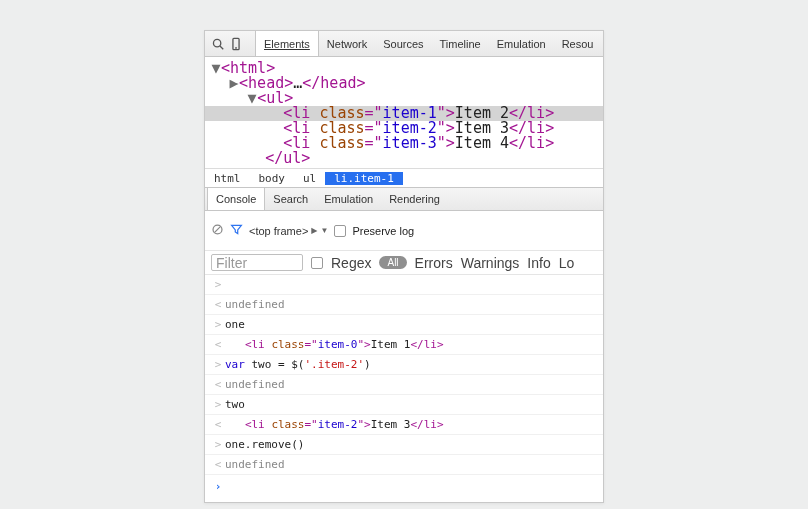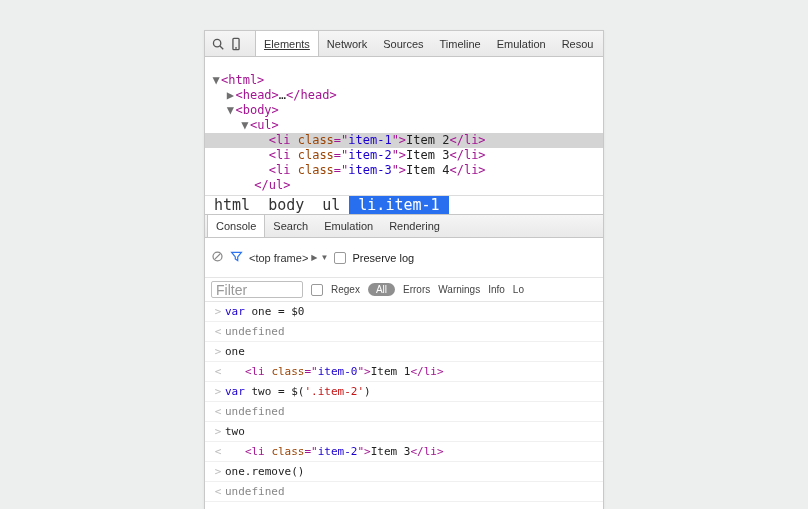--- a/index.html
+++ b/index.html
@@ -50,42 +50,42 @@
   .top-tab.active {
     background: #fff;
     border-left: 1px solid #c6c6c6;
     border-right: 1px solid #c6c6c6;
     border-top: 0;
     text-decoration: underline;
   }
   
   .elements-tree {
     font-family: Menlo, Consolas, monospace;
-    font-size: 12px;
-    padding: 16px 0 2px 0;
+    font-size: 15px;
+    padding: 4px 0 2px 0;
     line-height: 15px;
     color: #222;
   }
   .el-line { white-space: pre; padding: 0 8px 0 6px; }
   .el-line.selected { background: #d4d4d4; }
   .arrow {
     display: inline-block; width: 10px; text-align: center; color: #6f6f6f;
   }
   .tag { color: #a31592; }
   .attr-name { color: #9b4404; }
   .attr-val { color: #1b00cf; }
   .txt { color: #222; }
   
   .breadcrumb {
     display: flex; align-items: center; height: 20px;
     border-top: 1px solid #dcdcdc;
     border-bottom: 1px solid #c6c6c6;
     background: #fff;
     font-family: Menlo, Consolas, monospace;
-    font-size: 15px;
+    font-size: 11px;
   }
   .crumb { padding: 0 9px; display:flex; align-items:center; color:#333; }
   .crumb.active { background: #276fef; color: #fff; }
   
   .drawer-tabs {
     display: flex; align-items: center; height: 23px;
     background: linear-gradient(#f5f5f5,#e9e9e9);
     border-bottom: 1px solid #c6c6c6;
     padding-left: 2px;
   }
@@ -107,21 +107,21 @@
   }
   
   .filter-row {
     display:flex; align-items:center; gap:8px; height:24px; padding:0 6px;
     border-bottom:1px solid #e5e5e5;
   }
   .filter-input {
     width:92px; height:17px; border:1px solid #bfbfbf; border-radius:2px;
     font-size:14px; padding:0 4px; color:#999; display:flex; align-items:center; background:#fff;
   }
-  .lvl { font-size:10px; color:#444; }
+  .lvl { font-size:14px; color:#444; }
   .pill {
     background:#8f8f8f; color:#fff; border-radius:9px; padding:1px 8px; font-size:10px;
   }
   
   .console-log {
     font-family: Menlo, Consolas, monospace;
     font-size: 11px; line-height: 19px;
   }
   .console-row { display:flex; align-items:flex-start; padding:0 6px; border-bottom:1px solid #f0f0f0; }
   .console-row .gutter { width:14px; text-align:center; }
@@ -159,21 +159,20 @@
       <div class="top-tab">Sources</div>
       <div class="top-tab">Timeline</div>
       <div class="top-tab">Emulation</div>
       <div class="top-tab">Resou</div>
     </div>
   </div>
 
   <div class="elements-tree">
     <div class="el-line"><span class="arrow">▼</span><span class="tag">&lt;html&gt;</span></div>
     <div class="el-line">  <span class="arrow">▶</span><span class="tag">&lt;head&gt;</span><span class="txt">…</span><span class="tag">&lt;/head&gt;</span></div>
-    <div class="el-line">  <span class="arrow">▼</span><span class="tag">&lt;body&gt;</span></div>
     <div class="el-line">    <span class="arrow">▼</span><span class="tag">&lt;ul&gt;</span></div>
     <div class="el-line selected">        <span class="tag">&lt;li </span><span class="attr-name">class</span><span class="tag">="</span><span class="attr-val">item-1</span><span class="tag">"&gt;</span><span class="txt">Item 2</span><span class="tag">&lt;/li&gt;</span></div>
     <div class="el-line">        <span class="tag">&lt;li </span><span class="attr-name">class</span><span class="tag">="</span><span class="attr-val">item-2</span><span class="tag">"&gt;</span><span class="txt">Item 3</span><span class="tag">&lt;/li&gt;</span></div>
     <div class="el-line">        <span class="tag">&lt;li </span><span class="attr-name">class</span><span class="tag">="</span><span class="attr-val">item-3</span><span class="tag">"&gt;</span><span class="txt">Item 4</span><span class="tag">&lt;/li&gt;</span></div>
     <div class="el-line">      <span class="tag">&lt;/ul&gt;</span></div>
   </div>
 
   <div class="breadcrumb">
     <div class="crumb">html</div>
     <div class="crumb">body</div>
@@ -216,21 +215,20 @@
     <span class="pill">All</span>
     <span class="lvl">Errors</span>
     <span class="lvl">Warnings</span>
     <span class="lvl">Info</span>
     <span class="lvl">Lo</span>
   </div>
 
   <div class="console-log">
     <div class="console-row">
         <span class="gutter g-in">&gt;</span>
-        <span class="content"><span class="kw">var</span> one = $0</span>
       </div>
     <div class="console-row">
         <span class="gutter g-out">&lt;</span>
         <span class="content muted">undefined</span>
       </div>
     <div class="console-row">
         <span class="gutter g-in">&gt;</span>
         <span class="content">one</span>
       </div>
     <div class="console-row">

